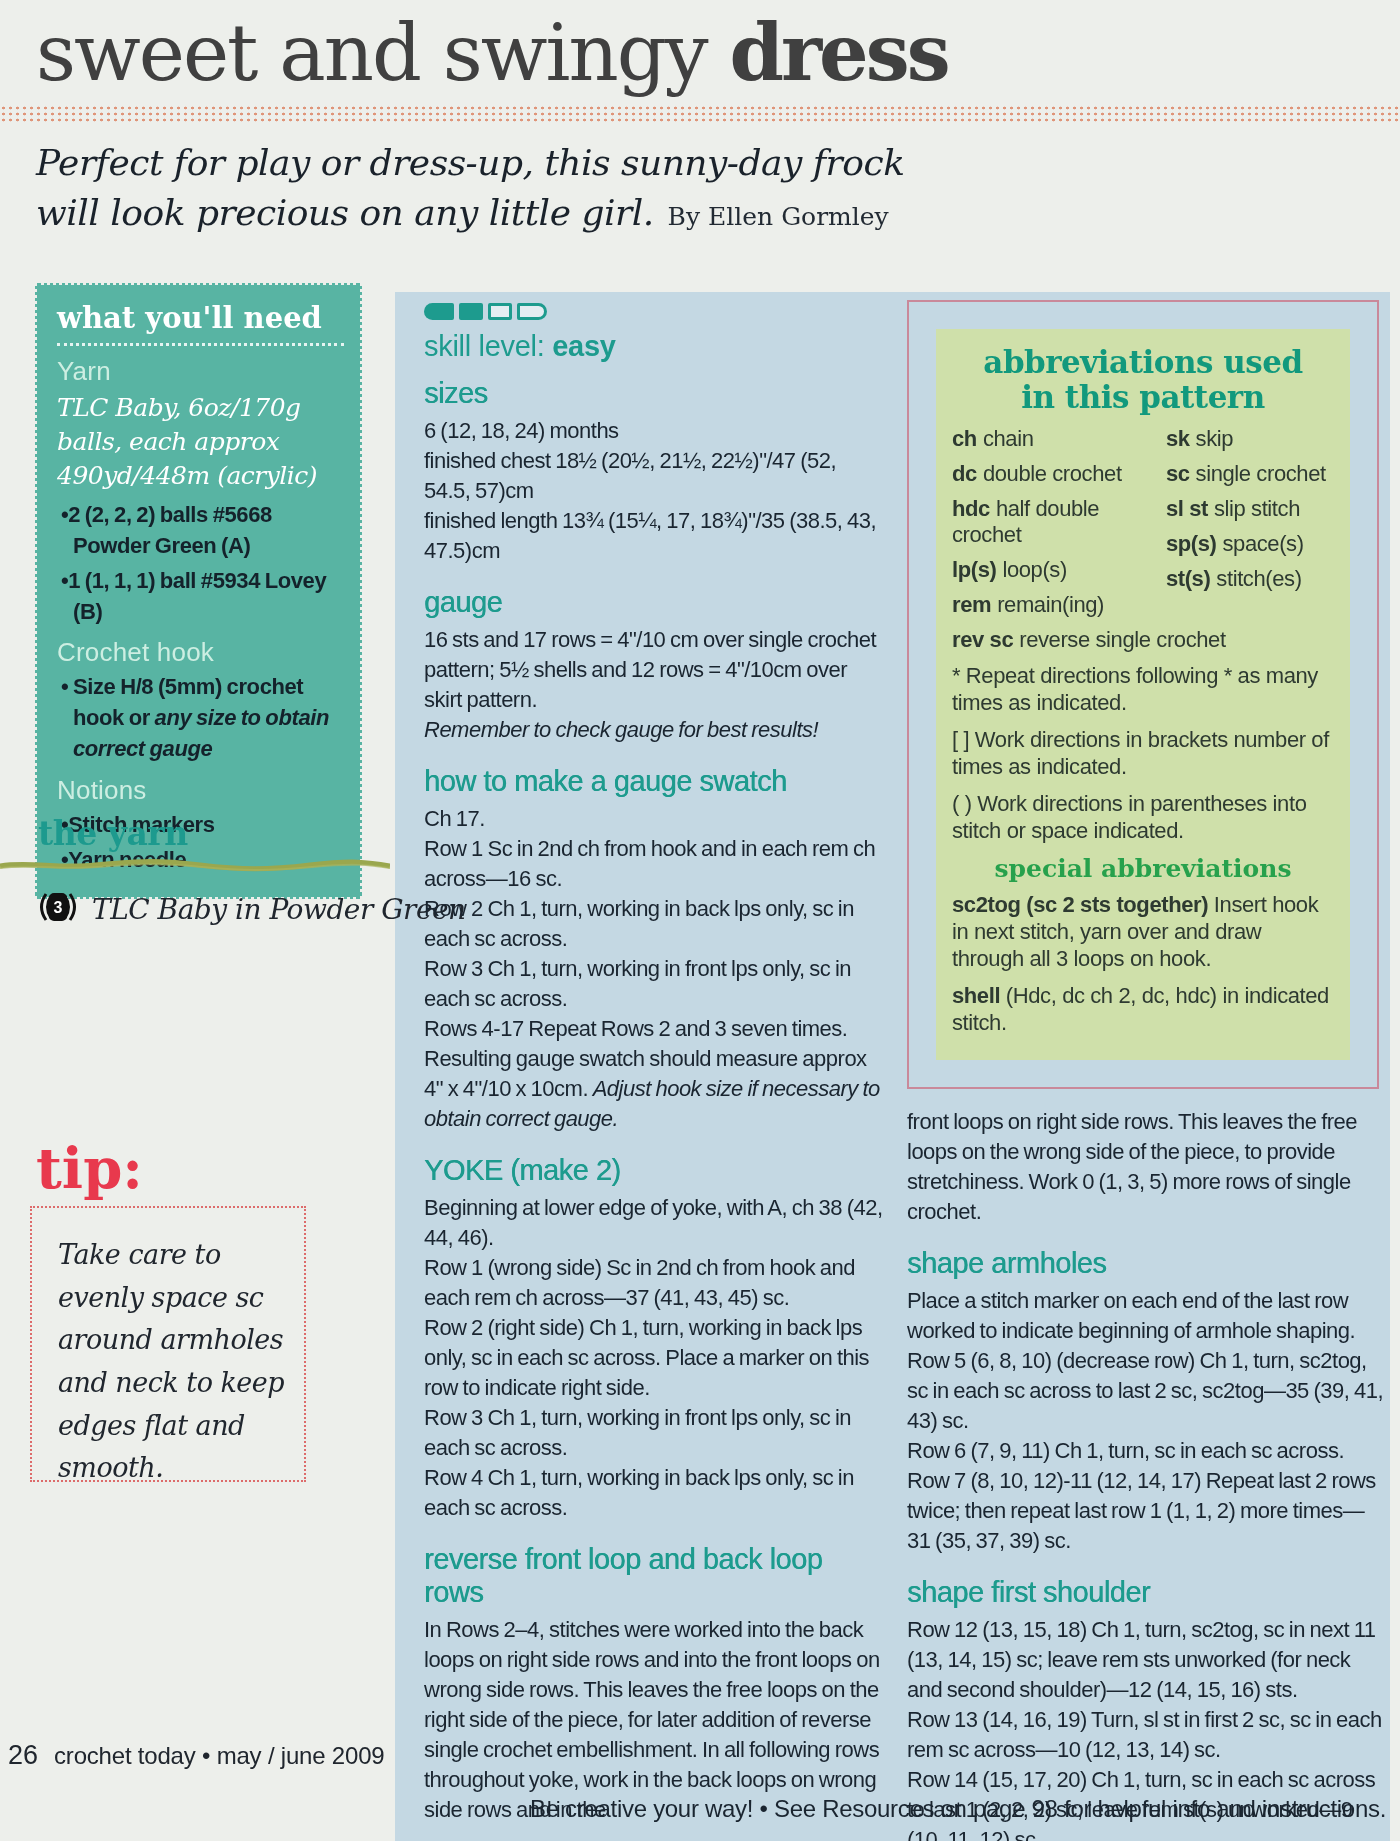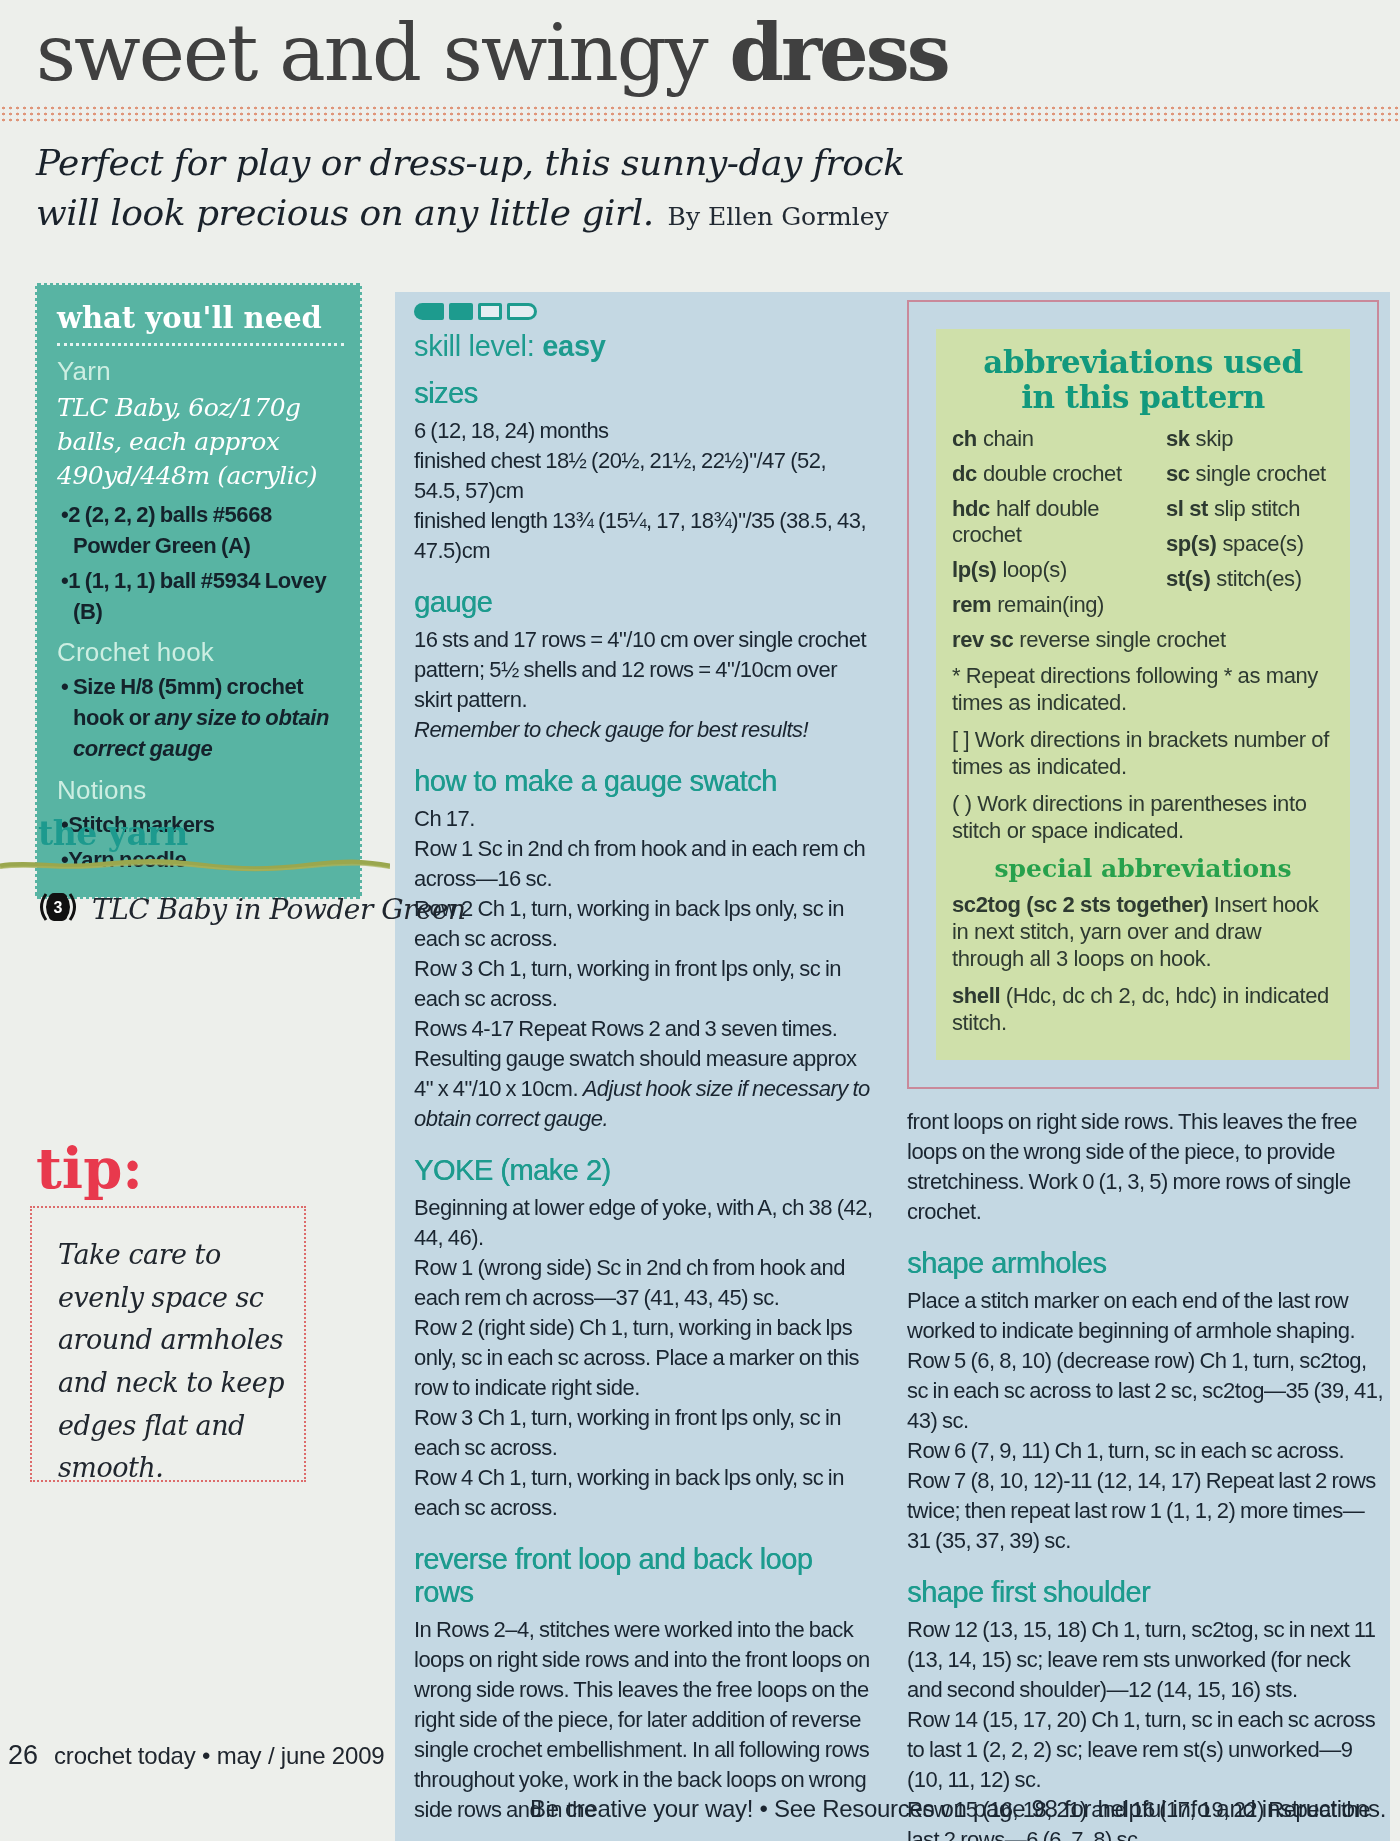--- a/index.html
+++ b/index.html
@@ -78,21 +78,21 @@
     font-family:"DejaVu Serif",serif;font-weight:bold;font-size:56px;
     color:#e8394d;line-height:1;
   }
   .tip-box{
     position:absolute;left:30px;top:1206px;width:276px;height:276px;
     box-sizing:border-box;border:2px dotted #dd6b6b;padding:26px 16px 10px 26px;
     font-family:"DejaVu Serif",serif;font-style:italic;font-size:27px;
     line-height:1.58;color:#20262e;letter-spacing:-0.5px;
   }
   
-  .mid-col{position:absolute;left:414px;top:300px;width:462px;}
+  .mid-col{position:absolute;left:424px;top:300px;width:462px;}
   .right-col{position:absolute;left:907px;top:300px;width:480px;}
   .h-teal{
     font-size:29px;color:#1d9b8e;margin:20px 0 6px;font-weight:normal;
     letter-spacing:-0.5px;text-shadow:0.4px 0 0 #1d9b8e;
   }
   .h-first{margin-top:14px;}
   .bt,.b-row{
     font-size:22px;line-height:30px;letter-spacing:-0.5px;word-spacing:-1px;
     margin:0;color:#1a2530;
   }
@@ -265,20 +265,21 @@
   <p class="bt">front loops on right side rows. This leaves the free loops on the wrong side of the piece, to provide stretchiness. Work 0 (1, 3, 5) more rows of single crochet.</p>
 
   <h3 class="h-teal">shape armholes</h3>
   <p class="bt">Place a stitch marker on each end of the last row worked to indicate beginning of armhole shaping.</p>
   <p class="b-row"><b class="lbl">Row 5 (6, 8, 10)</b><span> (decrease row) Ch 1, turn, sc2tog, sc in each sc across to last 2 sc, sc2tog—35 (39, 41, 43) sc.</span></p>
   <p class="b-row"><b class="lbl">Row 6 (7, 9, 11)</b><span> Ch 1, turn, sc in each sc across.</span></p>
   <p class="b-row"><b class="lbl">Row 7 (8, 10, 12)-11 (12, 14, 17)</b><span> Repeat last 2 rows twice; then repeat last row 1 (1, 1, 2) more times—31 (35, 37, 39) sc.</span></p>
 
   <h3 class="h-teal">shape first shoulder</h3>
   <p class="b-row"><b class="lbl">Row 12 (13, 15, 18)</b><span> Ch 1, turn, sc2tog, sc in next 11 (13, 14, 15) sc; leave rem sts unworked (for neck and second shoulder)—12 (14, 15, 16) sts.</span></p>
+  <p class="b-row"><b class="lbl">Row 13 (14, 16, 19)</b><span> Turn, sl st in first 2 sc, sc in each rem sc across—10 (12, 13, 14) sc.</span></p>
   <p class="b-row"><b class="lbl">Row 14 (15, 17, 20)</b><span> Ch 1, turn, sc in each sc across to last 1 (2, 2, 2) sc; leave rem st(s) unworked—9 (10, 11, 12) sc.</span></p>
   <p class="b-row"><b class="lbl">Row 15 (16, 18, 21) and 16 (17, 19, 22)</b><span> Repeat the last 2 rows—6 (6, 7, 8) sc.</span></p>
 
 </div>
 
 <div class="footer-left">
   <span class="pg">26</span>
   <span class="txt">crochet today • may / june 2009</span>
 </div>
 <div class="footer-right">Be creative your way! • See Resources on page 98 for helpful info and instructions.</div>

